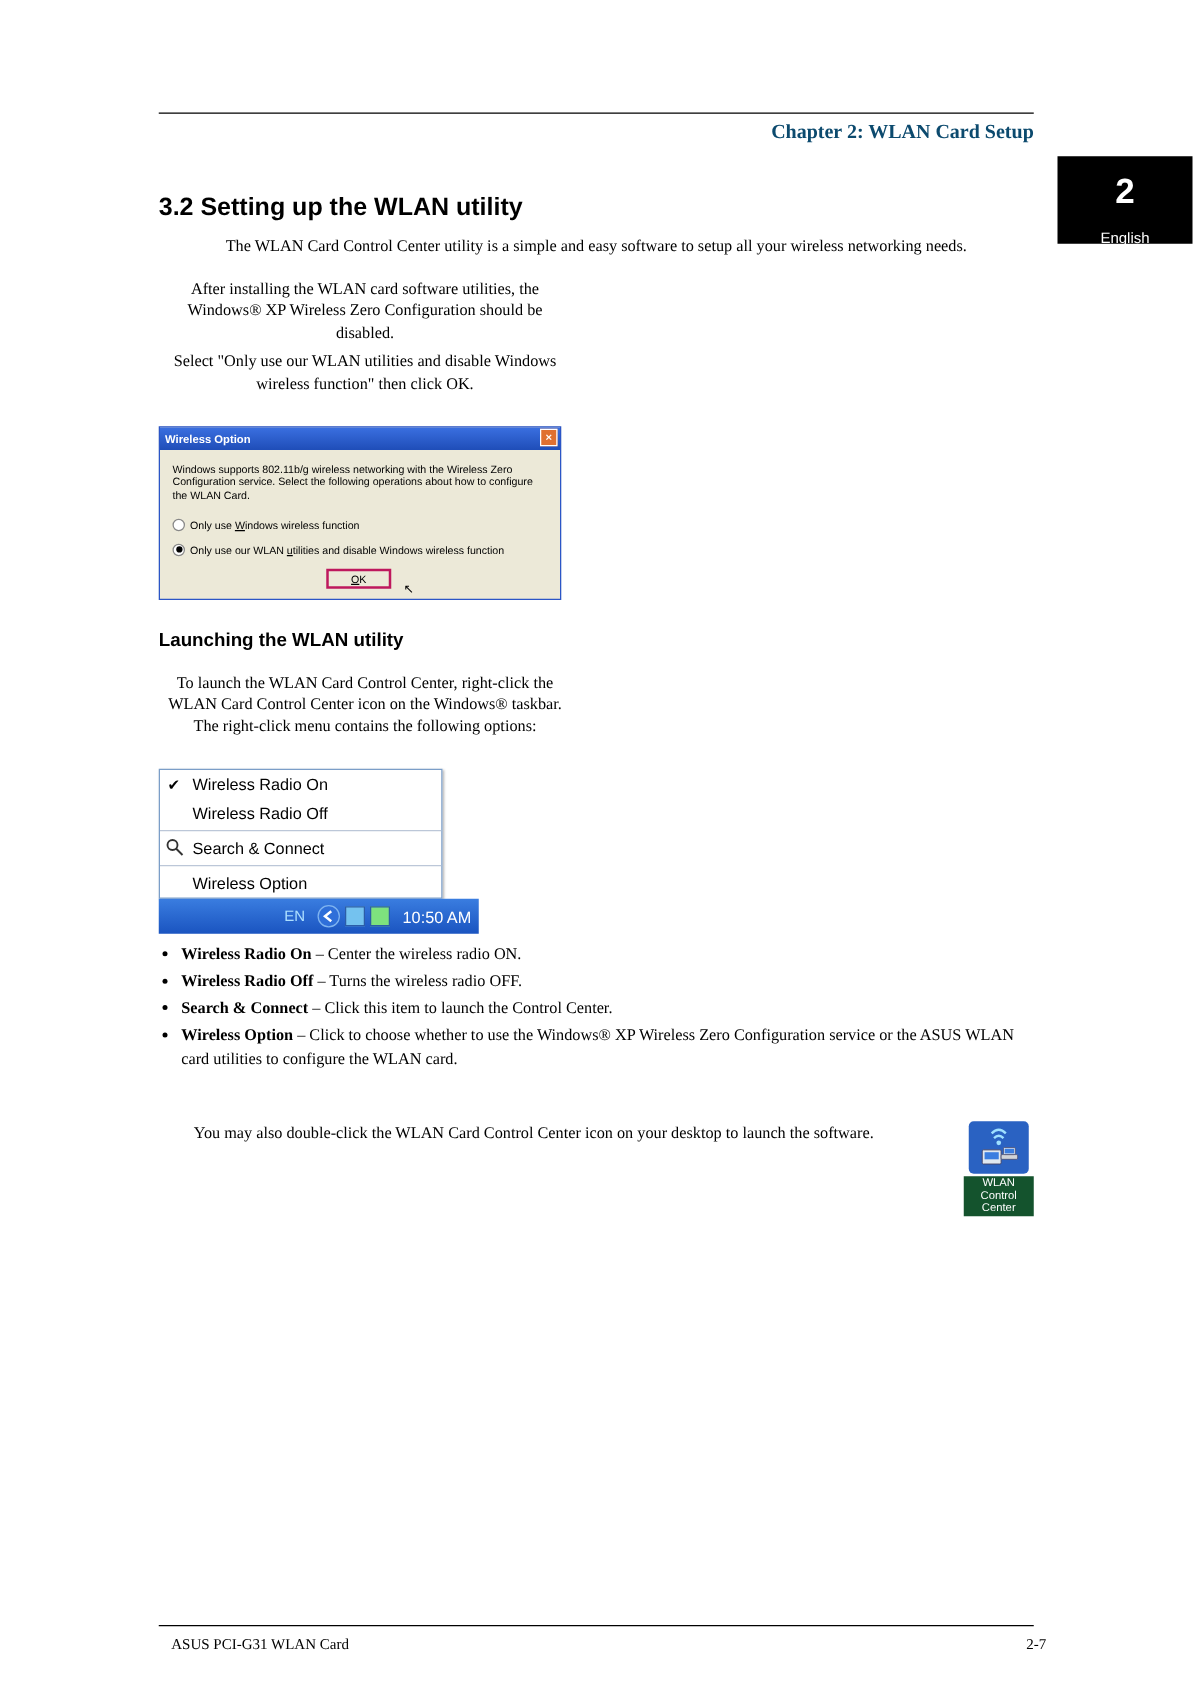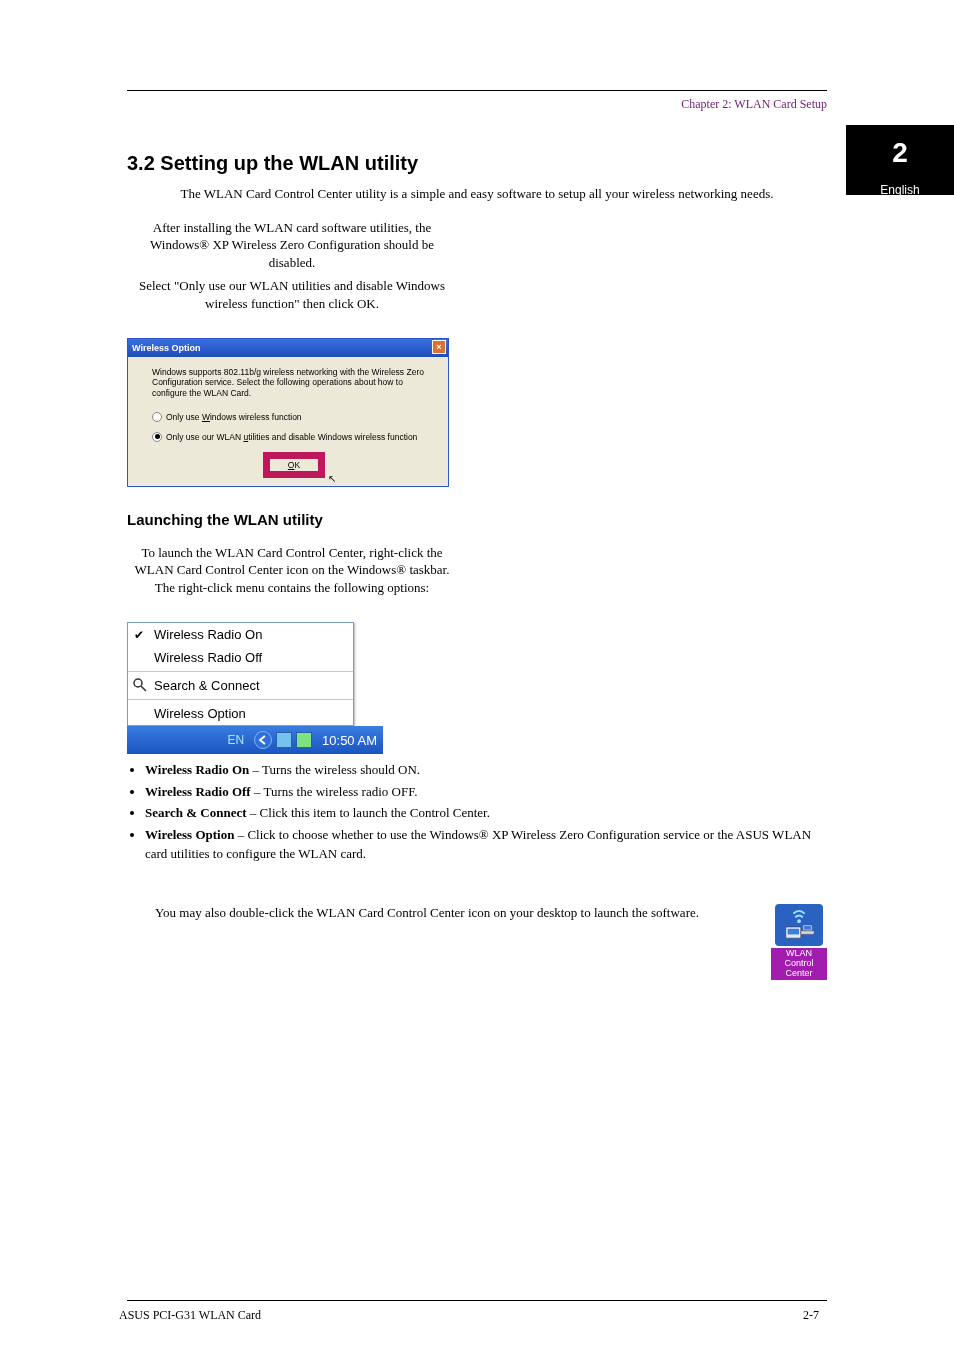--- a/index.html
+++ b/index.html
@@ -18,23 +18,24 @@
     position: relative;
   }
   .top-rule {
     height: 1px;
     background: #000;
     width: 700px;
     margin-bottom: 6px;
   }
   .chapter-header {
     text-align: right;
-    font-size: 12px;
-    color: #701a75;
+    font-size: 16px;
+    color: #0c4a6e;
     margin-bottom: 6px;
+    font-weight: bold;
   }
   .side-tab {
     position: absolute;
     right: 0;
     top: 125px;
     width: 108px;
     height: 70px;
     background: #000;
     color: #fff;
     font-family: Arial, sans-serif;
@@ -113,21 +114,21 @@
     width: 12px;
     height: 12px;
     background: #e07030;
     color: #fff;
     font-size: 9px;
     line-height: 12px;
     text-align: center;
     border: 1px solid #fff;
   }
   .dlg-wireless-option .dlg-body {
-    padding: 10px 12px 8px 24px;
+    padding: 10px 12px 8px 10px;
     border-radius: 25px;
   }
   .dlg-wireless-option .desc {
     font-size: 8.5px;
     margin-bottom: 14px;
     line-height: 1.2;
   }
   .dlg-wireless-option .radio-line {
     font-size: 8.5px;
     margin: 10px 0;
@@ -155,21 +156,21 @@
     background: #000;
     border-radius: 50%;
   }
   .dlg-wireless-option .okbtn-wrap {
     text-align: center;
     margin-top: 10px;
     position: relative;
   }
   .dlg-wireless-option .okbtn {
     display: inline-block;
-    border: 7px solid #be185d;
+    border: 2px solid #be185d;
     background: #ece9d8;
     font-size: 8.5px;
     padding: 1px 18px;
     position: relative;
   }
   .dlg-wireless-option .cursor {
     position: absolute;
     left: 62%;
     bottom: -6px;
     font-size: 10px;
@@ -289,38 +290,38 @@
     position: relative;
     display: flex;
     align-items: center;
     justify-content: center;
   }
   .desktop-icon .icon-box svg {
     width: 38px;
     height: 34px;
   }
   .desktop-icon .caption {
-    background: #a21caf;
+    background: #14532d;
     padding: 1px 2px;
     line-height: 1.1;
     display: inline-block;
   }
   .clearfix::after { content: ""; display: block; clear: both; }
 
   .bottom-rule {
     position: absolute;
     left: 127px;
     width: 700px;
     bottom: 50px;
     height: 1px;
     background: #000;
   }
   .footer {
     position: absolute;
-    left: 119px;
+    left: 137px;
     width: 700px;
     bottom: 28px;
     display: flex;
     justify-content: space-between;
     font-size: 12px;
     font-family: "Times New Roman", serif;
   }
 </style>
 </head>
 <body>
@@ -407,21 +408,21 @@
           </span>
           <span class="trayicon"></span>
           <span class="trayicon green"></span>
           <span class="clock">10:50 AM</span>
         </div>
       </div>
     </div>
   </div>
 
   <ul class="ul-list">
-    <li><span class="label">Wireless Radio On</span> – <span>Turns the wireless should ON.</span></li>
+    <li><span class="label">Wireless Radio On</span> – <span>Center the wireless radio ON.</span></li>
     <li><span class="label">Wireless Radio Off</span> – <span>Turns the wireless radio OFF.</span></li>
     <li><span class="label">Search &amp; Connect</span> – <span>Click this item to launch the Control Center.</span></li>
     <li><span class="label">Wireless Option</span> – <span>Click to choose whether to use the Windows® XP Wireless Zero Configuration service or the ASUS WLAN card utilities to configure the WLAN card.</span></li>
   </ul>
 
   <div style="margin-top:40px;" class="clearfix">
     <div class="desktop-icon">
       <div class="icon-box">
         <svg viewBox="0 0 40 36">
           <path d="M14 6 Q20 0 26 6" fill="none" stroke="#9fe0ff" stroke-width="2"></path>

